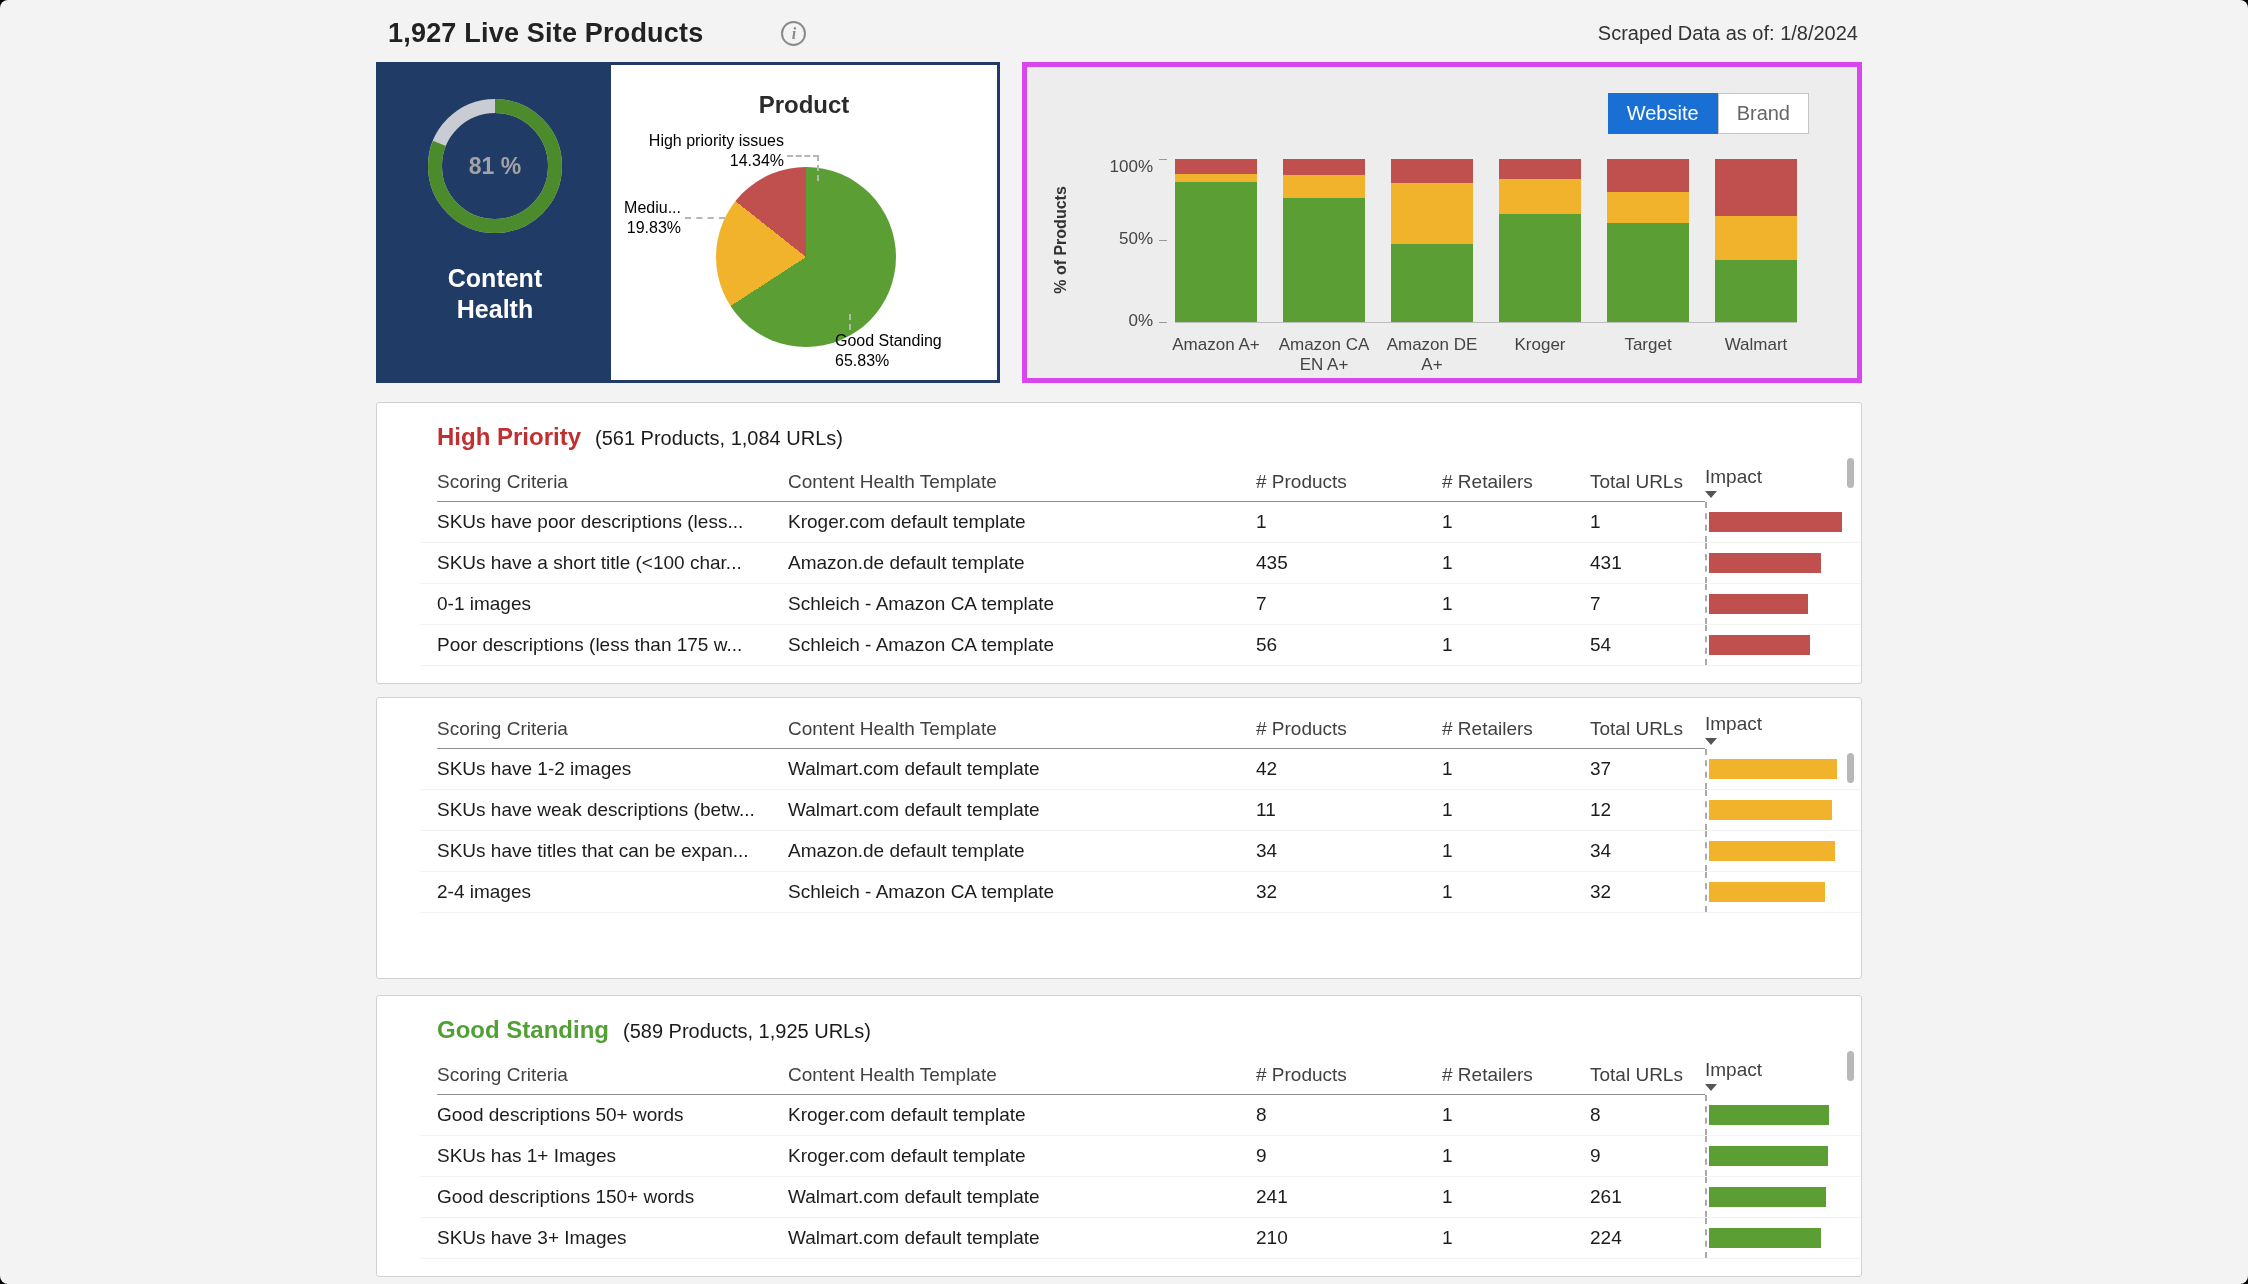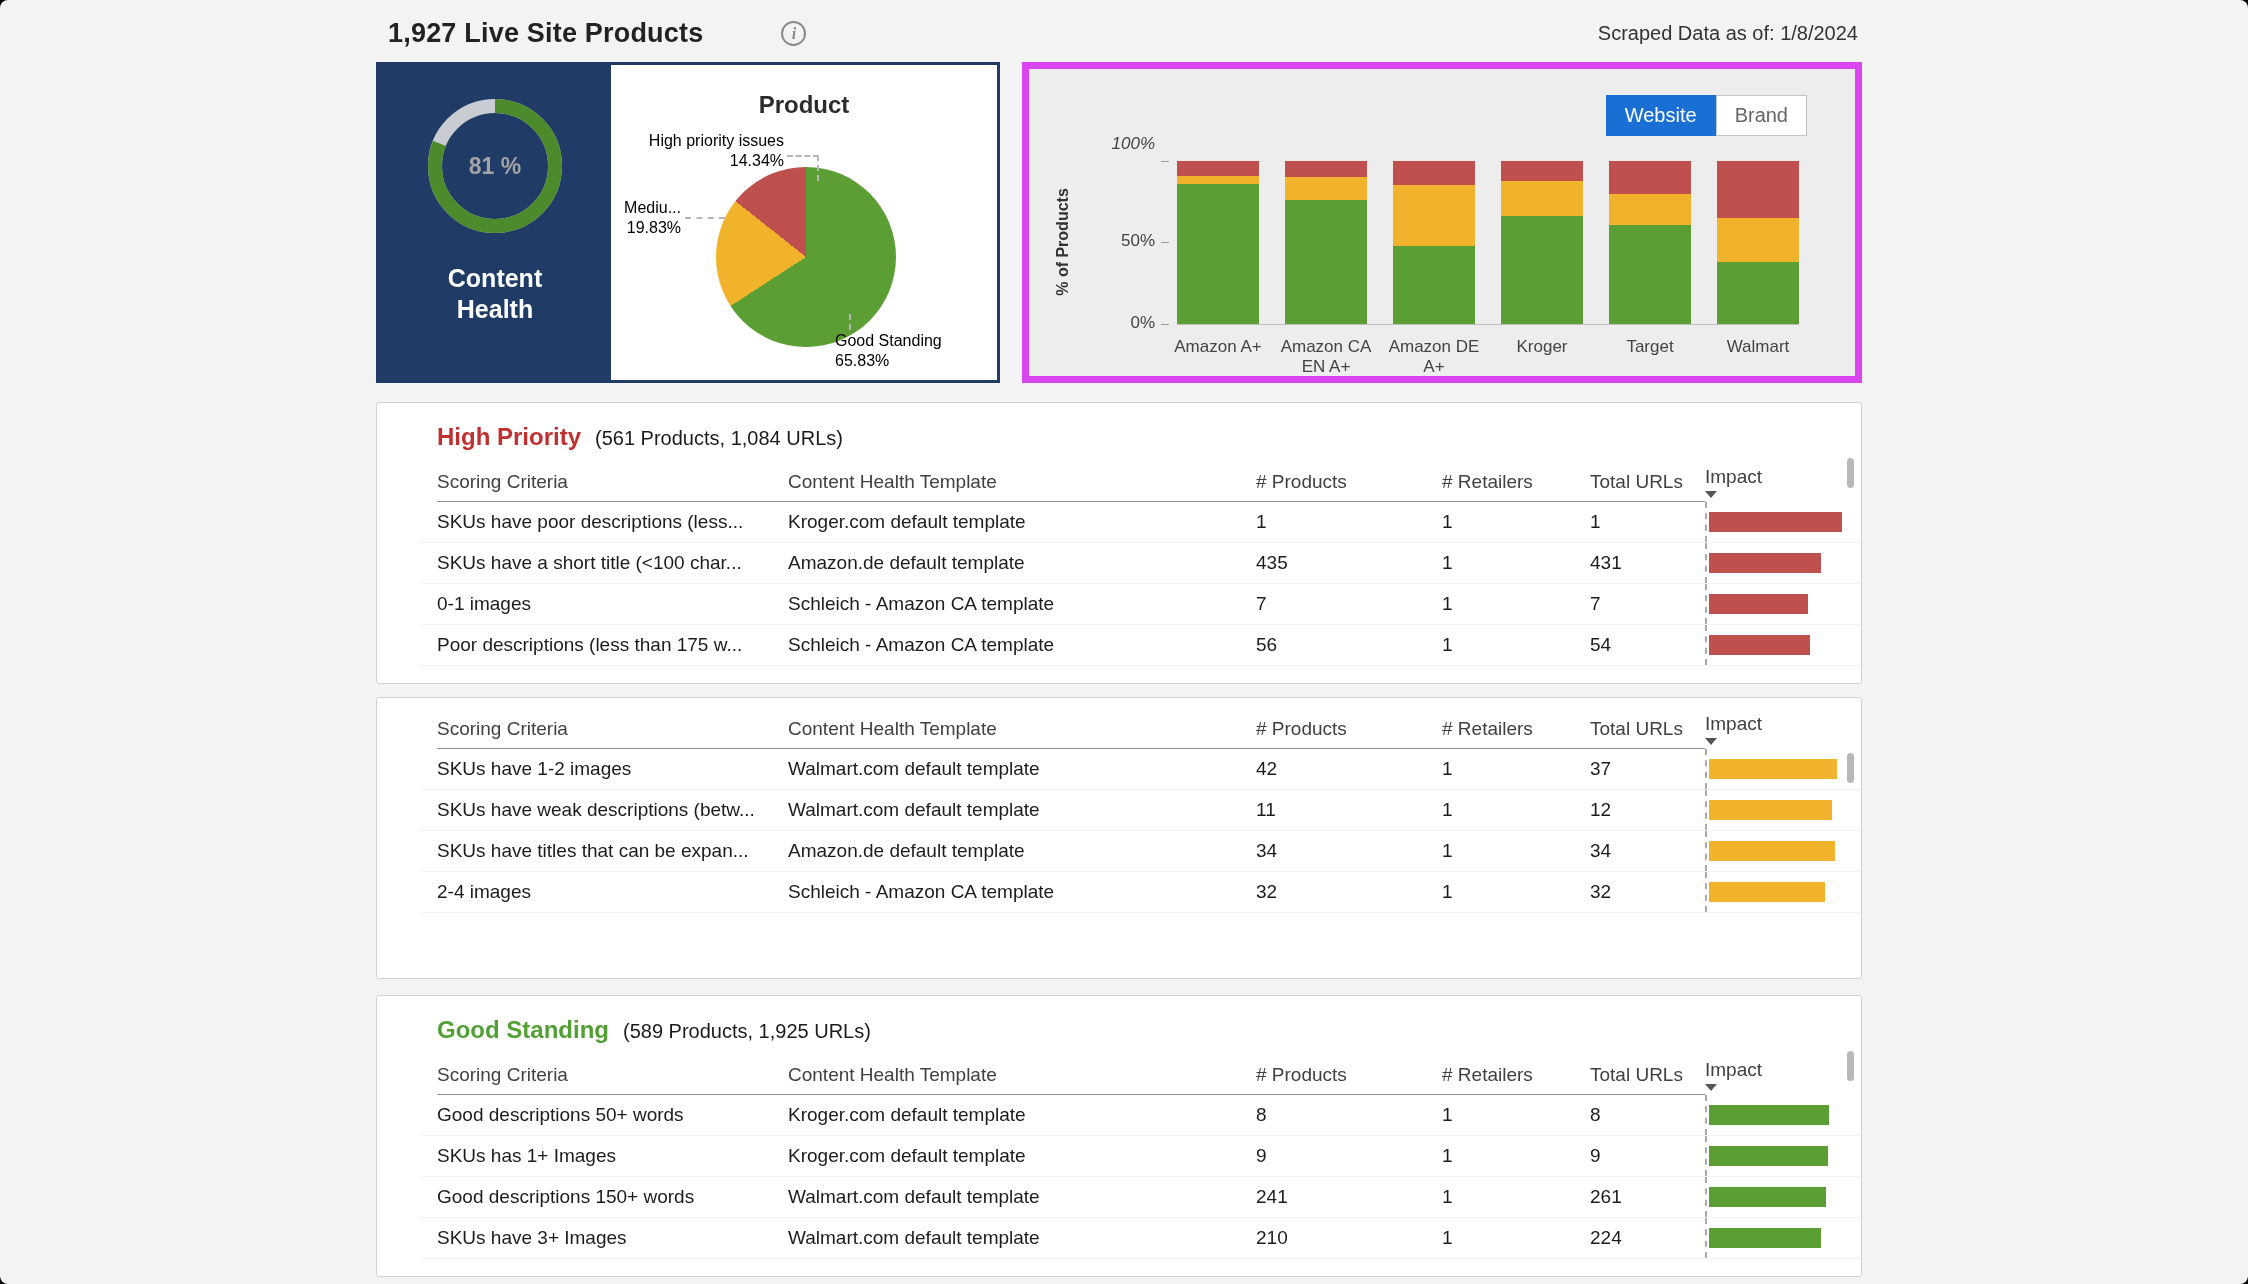--- a/index.html
+++ b/index.html
@@ -45,33 +45,33 @@
   .pie { position: absolute; left: 105px; top: 102px; width: 180px; height: 180px; border-radius: 50%; cursor: pointer; }
   .pie-label { position: absolute; font-size: 16px; color: #000000; line-height: 1.25; }
   .pl-high { left: 10px; top: 66px; width: 163px; text-align: right; }
   .pl-med  { left: 2px; top: 133px; width: 68px; text-align: right; }
   .pl-good { left: 224px; top: 266px; width: 150px; text-align: left; }
   .conn-high { position: absolute; left: 176px; top: 90px; width: 32px; height: 26px;
                border-top: 2px dashed #b6b6b6; border-right: 2px dashed #b6b6b6; }
   .conn-med  { position: absolute; left: 74px; top: 152px; width: 40px; border-top: 2px dashed #b6b6b6; }
   .conn-good { position: absolute; left: 238px; top: 249px; height: 16px; border-left: 2px dashed #b6b6b6; }
 
-  .bar-panel { position: relative; flex: 1; background: #ededee; border: 7px solid #d946ef; }
+  .bar-panel { position: relative; flex: 1; background: #ededee; border: 5px solid #d946ef; }
   .toggle { position: absolute; top: 26px; right: 48px; display: flex; }
   .tbtn {
     font-family: "Liberation Sans", sans-serif; font-size: 20px; padding: 8px 18px; cursor: pointer;
     border: 1px solid #c4c4c4; background: #fff; color: #666;
   }
   .tbtn.active { background: #1a6fd4; color: #fff; border-color: #1a6fd4; }
   .ylabel {
     position: absolute; left: 34px; top: 173px; font-size: 16px; font-weight: bold; color: #333;
     transform: translate(-50%, -50%) rotate(-90deg); white-space: nowrap;
   }
   .ytick { position: absolute; width: 60px; left: 66px; text-align: right; font-size: 17px; color: #444; }
-  .yt-100 { top: 65px; font-style: italic; } .yt-50 { top: 162px; } .yt-0 { top: 244px; }
+  .yt-100 { top: 90px; } .yt-50 { top: 162px; } .yt-0 { top: 244px; }
   .ytickmark { position: absolute; left: 132px; width: 8px; height: 1px; background: #9a9a9a; }
   .tm-100 { top: 92px; } .tm-50 { top: 173px; } .tm-0 { top: 255px; }
   .bars { position: absolute; left: 148px; top: 92px; height: 163px; display: flex; gap: 26px; align-items: flex-end; }
   .bar { width: 82px; height: 100%; display: flex; flex-direction: column; justify-content: flex-end; cursor: pointer; }
   .seg { width: 100%; }
   .sg { background: #5b9e33; }
   .sy { background: #f0b32b; }
   .sr { background: #c0504d; }
   .baseline { position: absolute; left: 148px; top: 255px; width: 622px; height: 1px; background: #bdbdbd; }
   .xlabels { position: absolute; left: 139px; top: 268px; display: flex; gap: 8px; }

